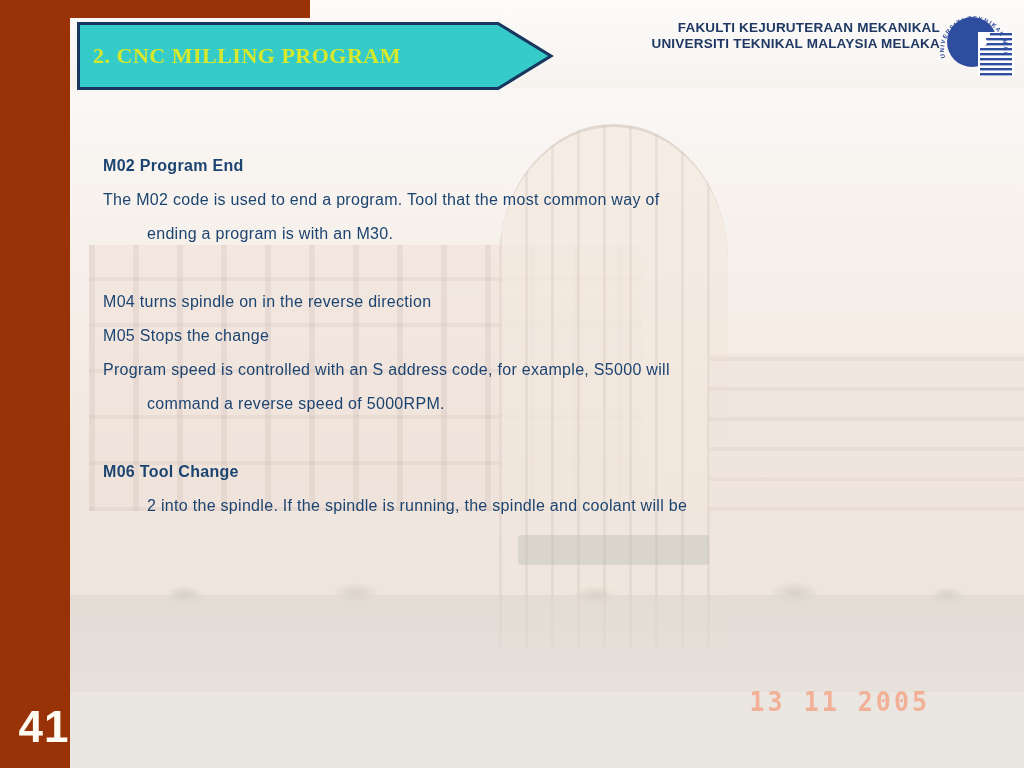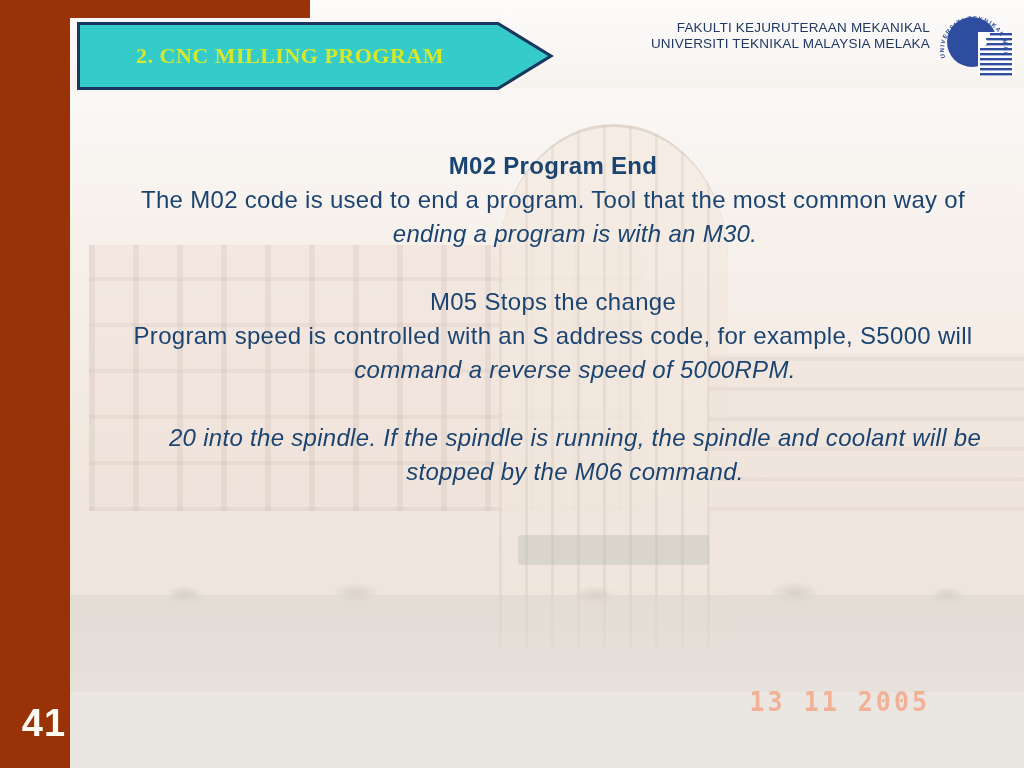--- a/index.html
+++ b/index.html
@@ -39,37 +39,37 @@
         radial-gradient(26px 13px at 92% 55%,rgba(110,105,85,.30),transparent 70%);}
 
   
   .left-bar{position:absolute;left:0;top:0;width:70px;height:768px;}
   .top-band{position:absolute;left:0;top:0;width:310px;height:18px;}
 
   
   .banner{position:absolute;left:77px;top:22px;width:476px;height:68px;}
   .banner svg{position:absolute;inset:0;overflow:visible;}
   .banner-title{position:absolute;left:16px;top:0;height:68px;display:flex;align-items:center;
-      font-family:"Liberation Serif",serif;font-size:22px;font-weight:600;letter-spacing:.5px;margin-left:43px;}
+      font-family:"Liberation Serif",serif;font-size:22px;font-weight:600;letter-spacing:.5px;}
 
   
-  .header{position:absolute;right:94px;top:20px;text-align:right;font-weight:normal;
+  .header{position:absolute;right:84px;top:20px;text-align:right;font-weight:bold;
       font-size:13.5px;line-height:15.5px;letter-spacing:.2px;}
   .logo{position:absolute;right:6px;top:2px;width:82px;height:82px;}
 
   
-  .body-text{position:absolute;left:103px;top:149px;width:900px;font-size:24px;
-      line-height:34px;letter-spacing:.3px;text-align:center;}
+  .body-text{position:absolute;left:103px;top:149px;width:900px;font-size:16px;
+      line-height:34px;letter-spacing:.3px;}
   .body-line{height:34px;white-space:nowrap;}
   .body-line.bold{font-weight:bold;}
-  .body-line.indent{padding-left:44px;font-style:italic;}
+  .body-line.indent{padding-left:44px;}
 
   
   .page-number{position:absolute;left:18px;top:702px;width:52px;text-align:center;
-      font-size:38px;font-weight:bold;letter-spacing:1px;}
+      font-size:44px;font-weight:bold;letter-spacing:1px;}
   .date-stamp{position:absolute;right:94px;top:688px;
       font-family:"DejaVu Sans Mono",monospace;font-size:25px;font-weight:bold;
       letter-spacing:3px;opacity:.62;transform:scaleY(1.05);}
 </style>
 </head>
 <body>
 
 <div class="slide">
 
   <div class="photo">
@@ -120,24 +120,25 @@
         <textPath href="#logoRing">UNIVERSITI TEKNIKAL MALAYSIA MELAKA</textPath>
       </text>
     </svg>
   </div>
 
   <div class="body-text" id="body-text" style="color: rgb(28, 68, 113);">
       <div class="body-line bold">M02 Program End</div>
       <div class="body-line normal">The M02 code is used to end a program. Tool that the most common way of</div>
       <div class="body-line indent">ending a program is with an M30.</div>
       <div class="body-line "></div>
+      <div class="body-line normal">M04 turns spindle on in the reverse direction</div>
       <div class="body-line normal">M05 Stops the change</div>
       <div class="body-line normal">Program speed is controlled with an S address code, for example, S5000 will</div>
       <div class="body-line indent">command a reverse speed of 5000RPM.</div>
       <div class="body-line "></div>
-      <div class="body-line indent">20 into the spindle. If the spindle is running, the spindle and coolant will be</div>
-      <div class="body-line indent">stopped by the M06 command.</div>
+      <div class="body-line bold">M06 Tool Change</div>
+      <div class="body-line indent">2 into the spindle. If the spindle is running, the spindle and coolant will be</div>
     </div>
 
   <div class="page-number" style="color: rgb(253, 251, 242);">41</div>
   <div class="date-stamp" style="color: rgb(247, 144, 106);">13 11 2005</div>
 
 </div>
 
 </body></html>

